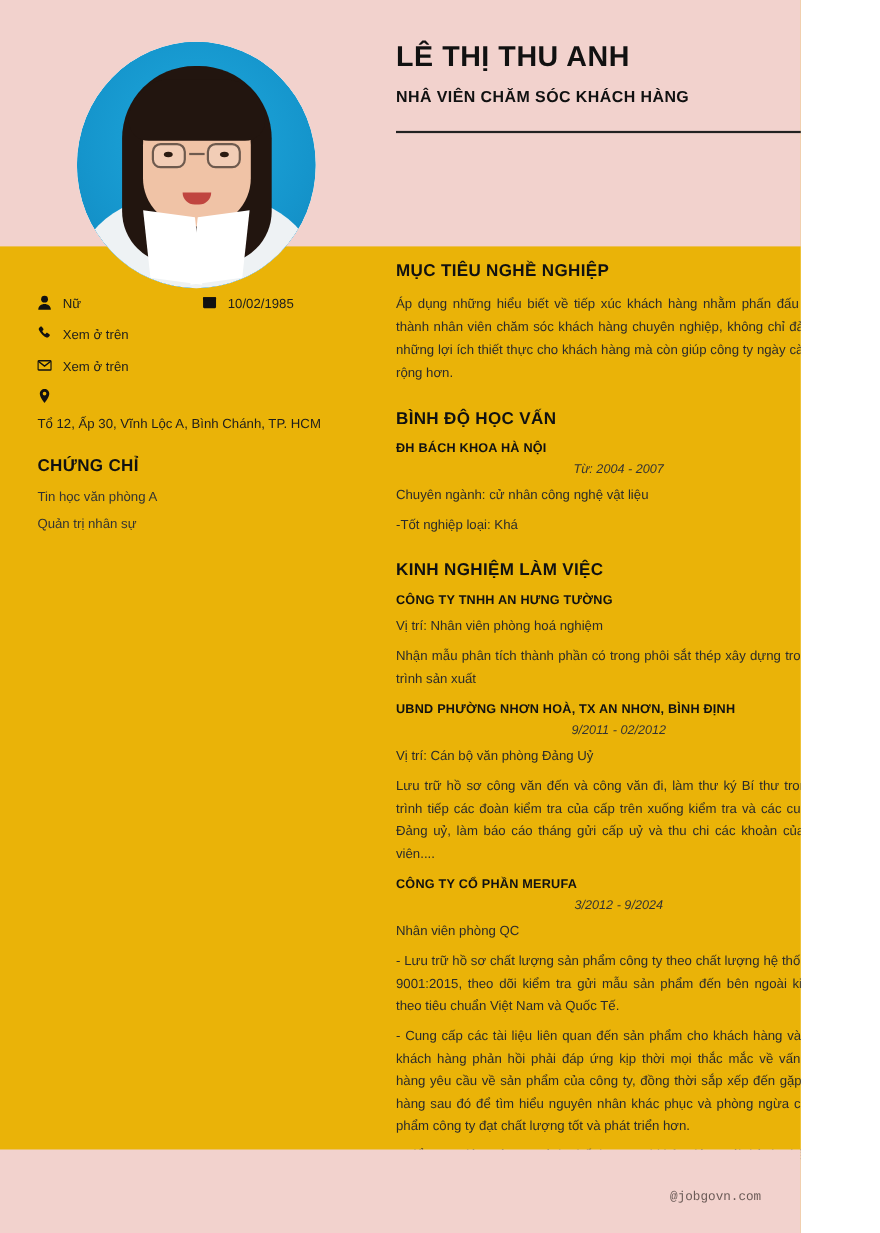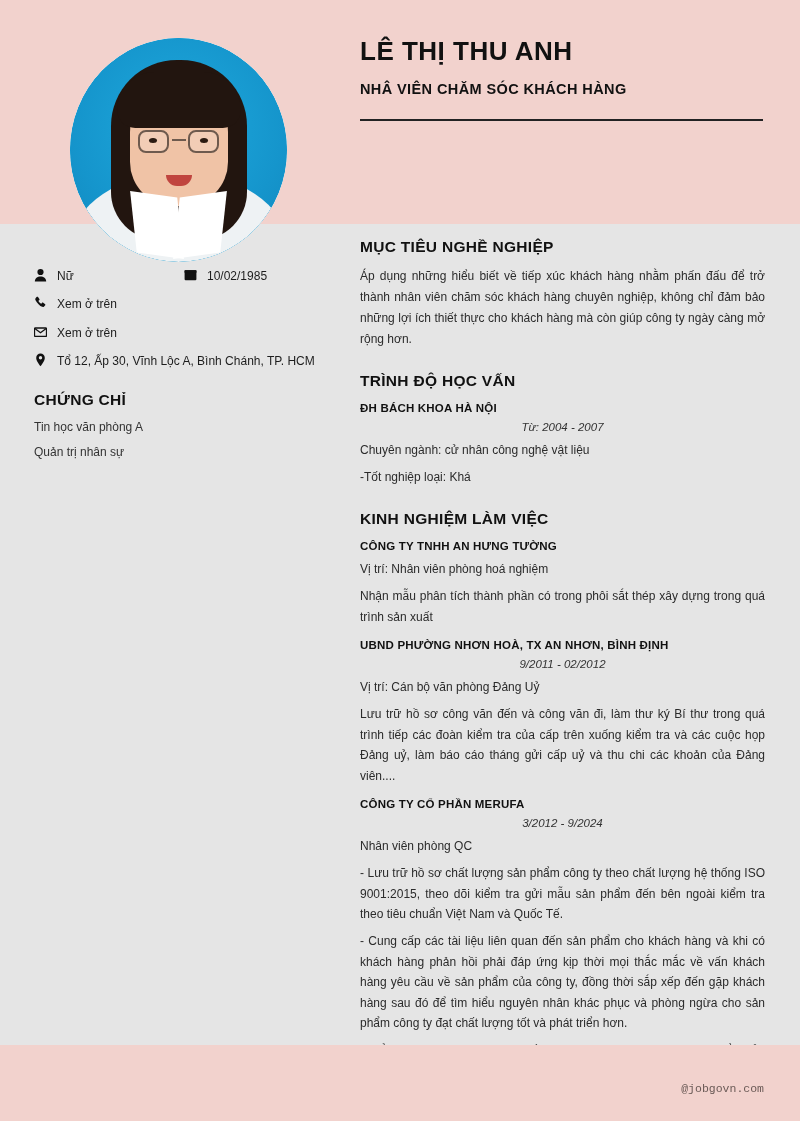--- a/index.html
+++ b/index.html
@@ -5,23 +5,23 @@
   * { box-sizing: border-box; margin: 0; padding: 0; }
   html, body {
     width: 800px;
     height: 1121px;
     background: #ffffff;
     font-family: "Liberation Sans", sans-serif;
     color: #1d1d1d;
   }
   .page {
     position: relative;
-    width: 800px;
+    width: 728px;
     height: 1121px;
-    background: #e5e5e5;
+    background: #eab308;
     overflow: hidden;
   }
   
   .header-band {
     position: absolute;
     top: 0; left: 0;
     width: 800px;
     height: 224px;
     background: #f2d2cd;
   }
@@ -295,40 +295,40 @@
                 <rect x="0.6" y="2.2" width="11.8" height="10" rx="1" fill="#111"></rect>
                 <rect x="1.8" y="5" width="9.4" height="6" fill="#f2d2cd" opacity="0"></rect>
                 <rect x="0.6" y="2.2" width="11.8" height="2.6" fill="#111"></rect>
               </svg>
           </span>
           <span class="txt">10/02/1985</span>
         </div>
       </div>
     </div>
 
-    <div class="info-line" style="width:288px;">
+    <div class="info-line" style="width:288px;flex-direction:column;">
       <span class="ic">
         <svg width="13" height="14" viewBox="0 0 13 14">
             <path d="M6.5 0.6C4.1.6 2.2 2.5 2.2 4.9c0 3.2 4.3 8.3 4.3 8.3s4.3-5.1 4.3-8.3c0-2.4-1.9-4.3-4.3-4.3zm0 5.9a1.7 1.7 0 1 1 0-3.4 1.7 1.7 0 0 1 0 3.4z" fill="#111"></path>
           </svg>
       </span>
       <span class="txt">Tổ 12, Ấp 30, Vĩnh Lộc A, Bình Chánh, TP. HCM</span>
     </div>
 
     <div class="sec-title-left">CHỨNG CHỈ</div>
     <div class="cert-item">Tin học văn phòng A</div>
     <div class="cert-item">Quản trị nhân sự</div>
   </div>
 
   <div class="right-col">
 
     <div class="sec-title first">MỤC TIÊU NGHỀ NGHIỆP</div>
     <div class="para">Áp dụng những hiểu biết về tiếp xúc khách hàng nhằm phấn đấu để trở thành nhân viên chăm sóc khách hàng chuyên nghiệp, không chỉ đảm bảo những lợi ích thiết thực cho khách hàng mà còn giúp công ty ngày càng mở rộng hơn.</div>
 
-    <div class="sec-title">TRÌNH ĐỘ HỌC VẤN</div>
+    <div class="sec-title">BÌNH ĐỘ HỌC VẤN</div>
     <div class="entry">
       <div class="entry-org">ĐH BÁCH KHOA HÀ NỘI</div>
       <div class="entry-date">Từ: 2004 - 2007</div>
       <div class="entry-line">Chuyên ngành: cử nhân công nghệ vật liệu</div>
       <div class="entry-line">-Tốt nghiệp loại: Khá</div>
     </div>
 
     <div class="sec-title">KINH NGHIỆM LÀM VIỆC</div>
 
     <div class="entry">

